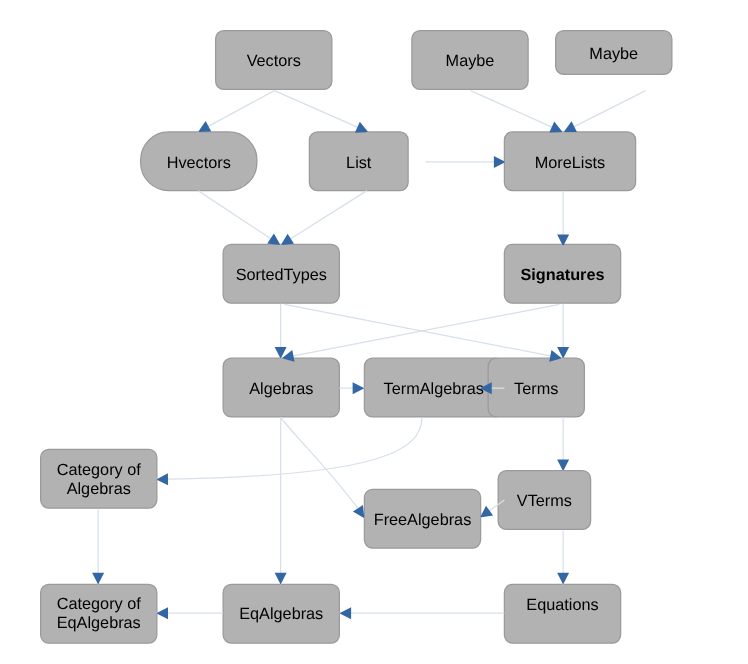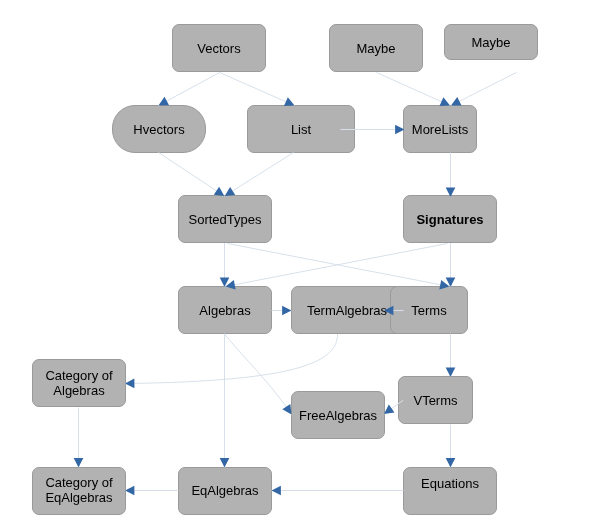--- a/index.html
+++ b/index.html
@@ -25,24 +25,24 @@
       </div>
       <div class="node" style="left: 329px; top: 24px; width: 94px; height: 48px;">
         <span>Maybe</span>
       </div>
       <div class="node" style="left: 444px; top: 24px; width: 94px; height: 36px;">
         <span>Maybe</span>
       </div>
       <div class="node" style="left: 112px; top: 105px; width: 94px; height: 48px; border-radius: 23px;">
         <span>Hvectors</span>
       </div>
-      <div class="node" style="left: 247px; top: 105px; width: 108px; height: 48px;">
+      <div class="node" style="left: 247px; top: 105px; width: 80px; height: 48px;">
         <span>List</span>
       </div>
-      <div class="node" style="left: 403px; top: 105px; width: 74px; height: 48px;">
+      <div class="node" style="left: 403px; top: 105px; width: 106px; height: 48px;">
         <span>MoreLists</span>
       </div>
       <div class="node" style="left: 178px; top: 195px; width: 94px; height: 48px;">
         <span>SortedTypes</span>
       </div>
       <div class="node" style="left: 403px; top: 195px; width: 94px; height: 48px; font-weight: bold;">
         <span>Signatures</span>
       </div>
       <div class="node" style="left: 178px; top: 286px; width: 94px; height: 48px;">
         <span>Algebras</span>

